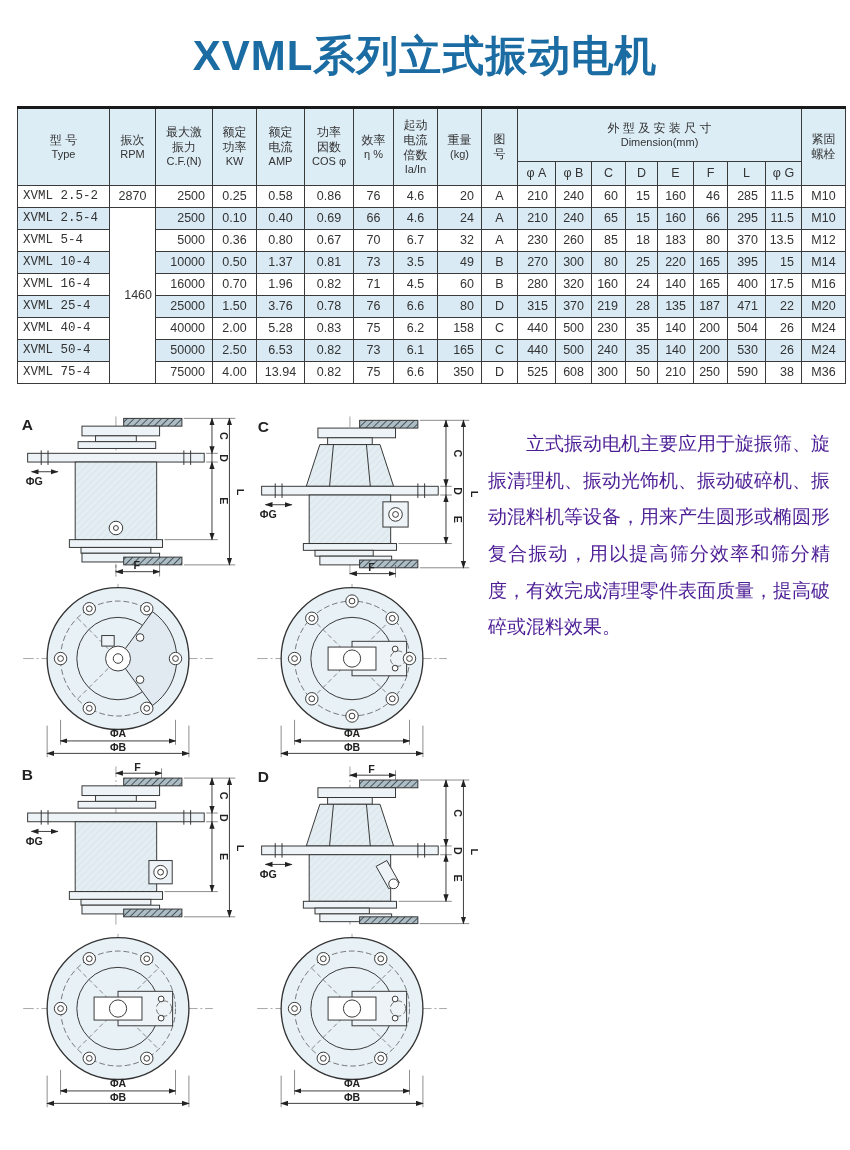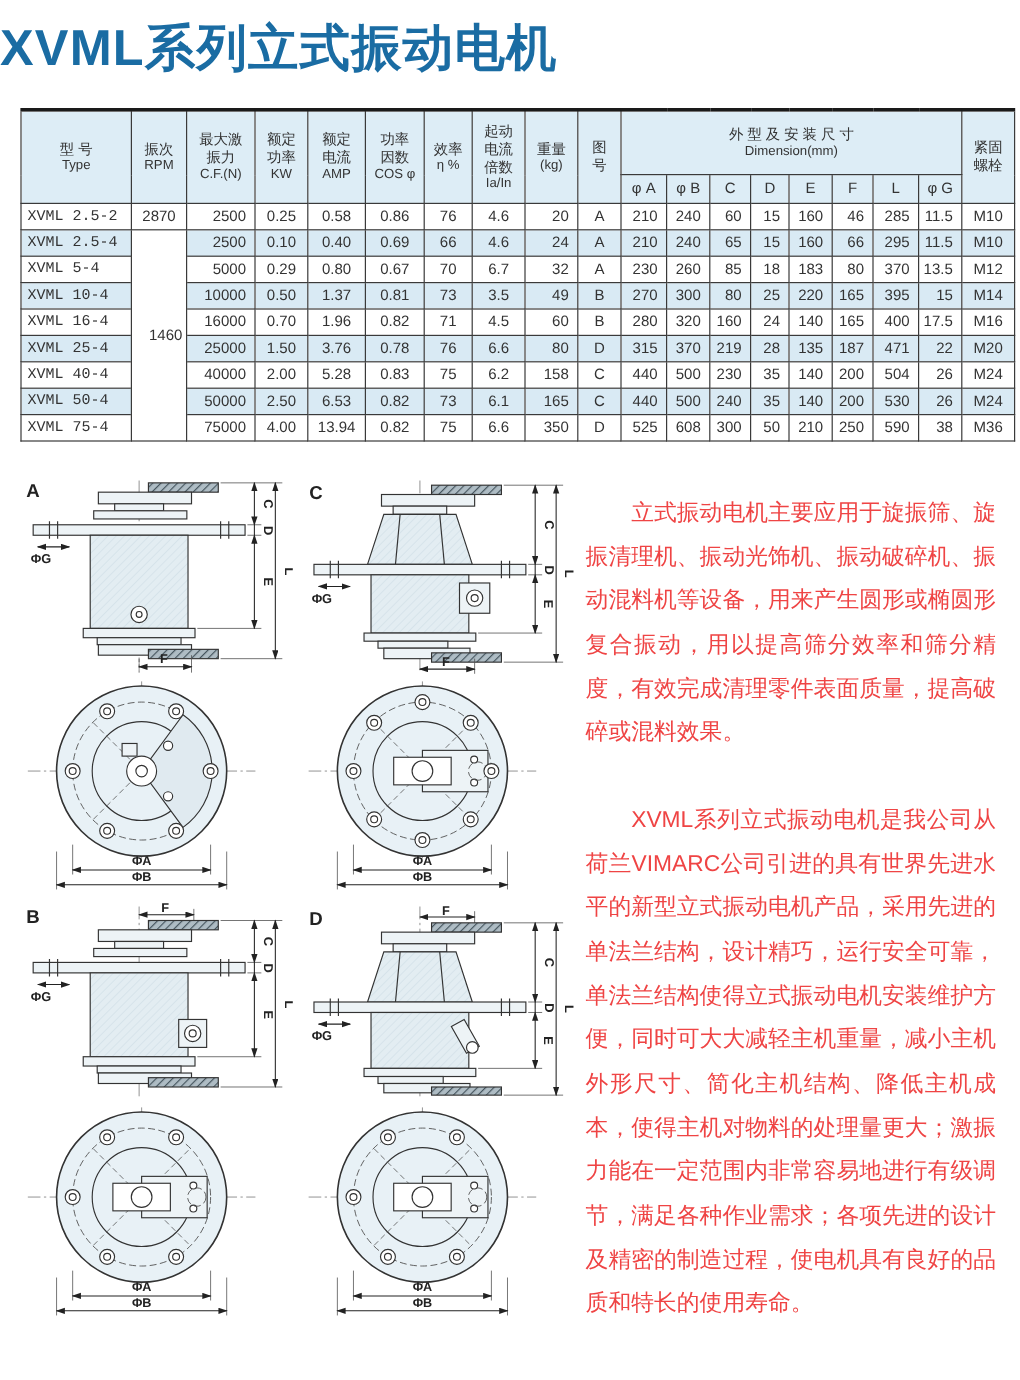--- a/index.html
+++ b/index.html
@@ -5,22 +5,22 @@
   * { margin:0; padding:0; box-sizing:border-box; }
   body {
     width:850px; height:1150px; background:#fff; color:#222;
     font-family:"Liberation Sans","DejaVu Sans",sans-serif;
     overflow:hidden;
   }
   .page { width:850px; height:1150px; position:relative; }
 
   
   .title {
-    text-align:left; font-size:42px; font-weight:bold; color:#1a6ca3;
-    padding-top:12px; letter-spacing:1px;
+    text-align:center; font-size:42px; font-weight:bold; color:#1a6ca3;
+    padding-top:28px; letter-spacing:1px;
   }
 
   
   .spec-wrap { padding:0 17px; margin-top:22px; }
   table.spec {
     width:816px; border-collapse:collapse; table-layout:fixed;
     border:1.5px solid #222; border-top:3px solid #1a1a1a;
     font-size:12.5px; color:#333;
   }
   table.spec th, table.spec td {
@@ -41,21 +41,21 @@
 
   
   .lower { display:flex; padding:0 16px; margin-top:28px; gap:10px; }
   .diagrams { width:462px; display:grid; grid-template-columns:228px 228px; grid-column-gap:6px; }
   .dia-cell { display:flex; flex-direction:column; }
   .dia-cell svg { display:block; }
 
   .intro { flex:1; padding-top:14px; padding-right:4px; }
   .intro p {
     font-size:19px; line-height:1.93; text-align:justify; text-indent:2em;
-    color:#ef4444; font-family:"Liberation Sans","DejaVu Sans",sans-serif;
+    color:#4c1d95; font-family:"Liberation Sans","DejaVu Sans",sans-serif;
   }
   .intro p + p { margin-top:36px; }
 
   
   text { font-family:"Liberation Sans","DejaVu Sans",sans-serif; }
   .fig { font-size:16px; font-weight:bold; fill:#222; }
   .dl  { font-size:11px; font-weight:bold; fill:#222; }
   .cl  { stroke:#8a8a8a; stroke-width:0.8; stroke-dasharray:11 3 2 3; fill:none; }
   .pt  { fill:#edf3f6; stroke:#333; stroke-width:1; }
   .ln  { fill:none; stroke:#333; stroke-width:1; }
@@ -216,21 +216,21 @@
           <td class="r">15</td>
           <td class="r">160</td>
           <td class="r">66</td>
           <td class="r">295</td>
           <td class="r">11.5</td>
           <td class="c">M10</td>
         </tr>
         <tr>
           <td class="l">XVML 5-4</td>
           <td class="r">5000</td>
-          <td class="c">0.29</td>
+          <td class="c">0.36</td>
           <td class="c">0.80</td>
           <td class="c">0.67</td>
           <td class="c">70</td>
           <td class="c">6.7</td>
           <td class="r">32</td>
           <td class="c">A</td>
           <td class="r">230</td>
           <td class="r">260</td>
           <td class="r">85</td>
           <td class="r">18</td>
@@ -675,17 +675,16 @@
           <line x1="31" y1="181" x2="179" y2="181" stroke="#222" stroke-width="0.9" marker-start="url(#ma)" marker-end="url(#ma)"></line>
           <text class="dl" x="105" y="164" text-anchor="middle">ΦA</text>
           <text class="dl" x="105" y="178" text-anchor="middle">ΦB</text>
         </svg>
       </div>
 
     </div>
 
     <div class="intro">
       <p>立式振动电机主要应用于旋振筛、旋振清理机、振动光饰机、振动破碎机、振动混料机等设备，用来产生圆形或椭圆形复合振动，用以提高筛分效率和筛分精度，有效完成清理零件表面质量，提高破碎或混料效果。</p>
-      <p>XVML系列立式振动电机是我公司从荷兰VIMARC公司引进的具有世界先进水平的新型立式振动电机产品，采用先进的单法兰结构，设计精巧，运行安全可靠，单法兰结构使得立式振动电机安装维护方便，同时可大大减轻主机重量，减小主机外形尺寸、简化主机结构、降低主机成本，使得主机对物料的处理量更大；激振力能在一定范围内非常容易地进行有级调节，满足各种作业需求；各项先进的设计及精密的制造过程，使电机具有良好的品质和特长的使用寿命。</p>
     </div>
   </div>
 
 </div>
 
 </body></html>

